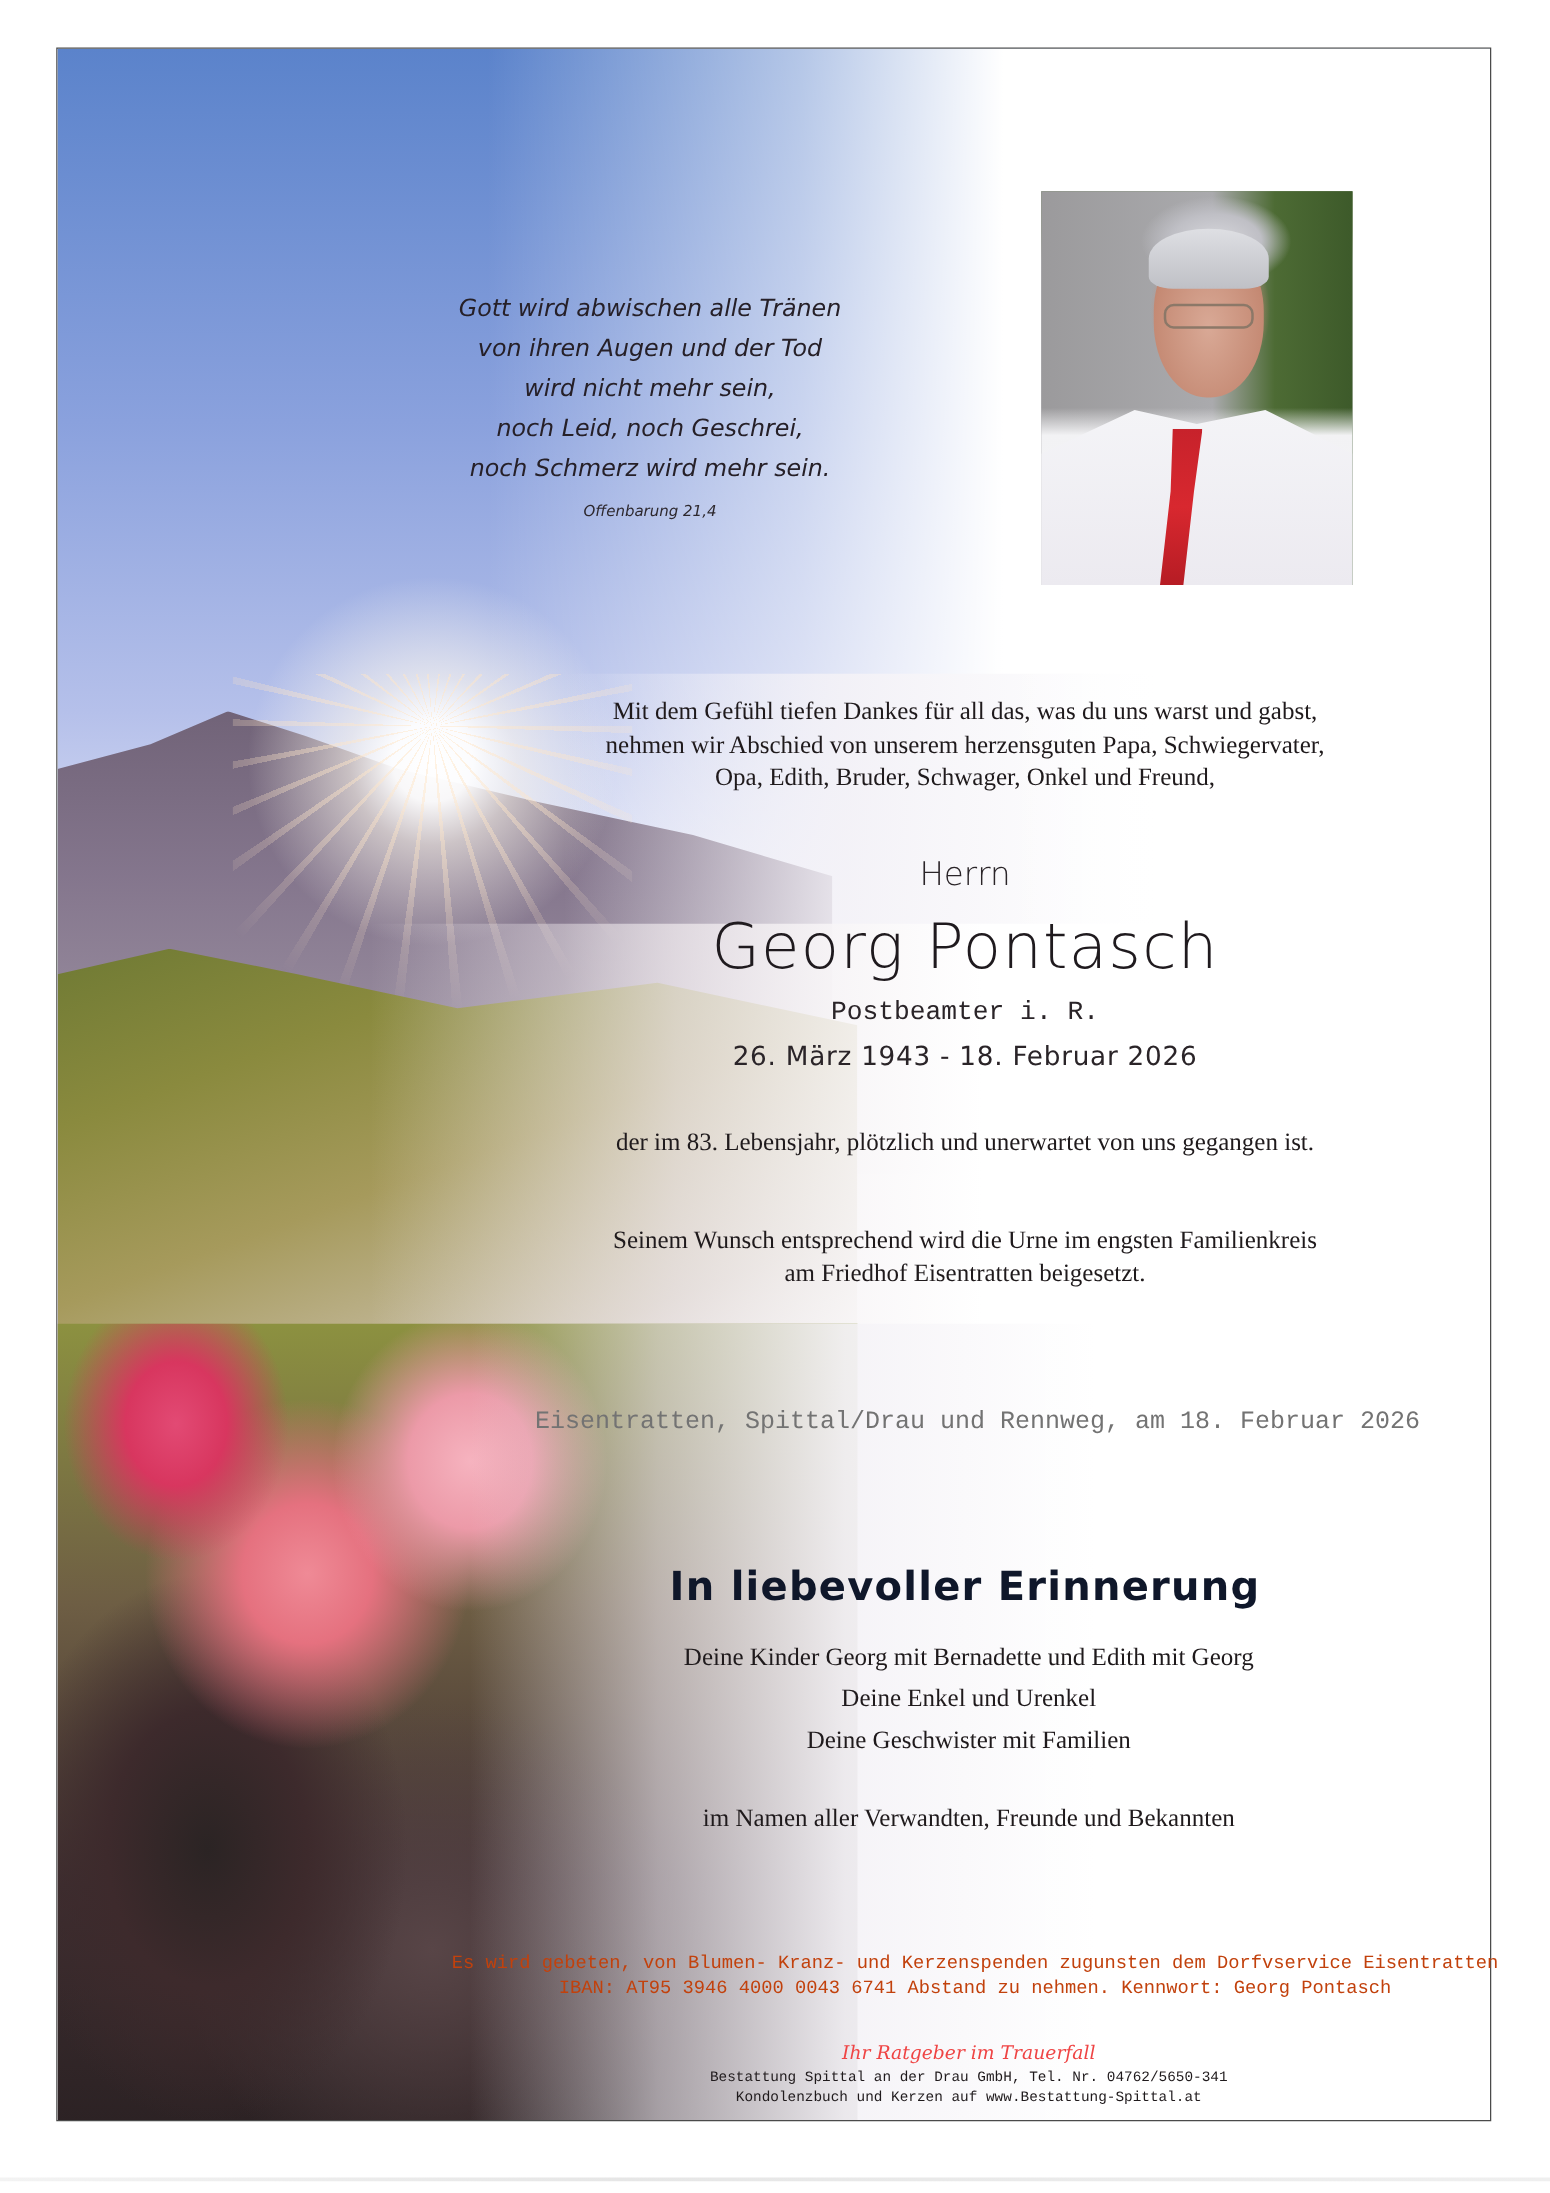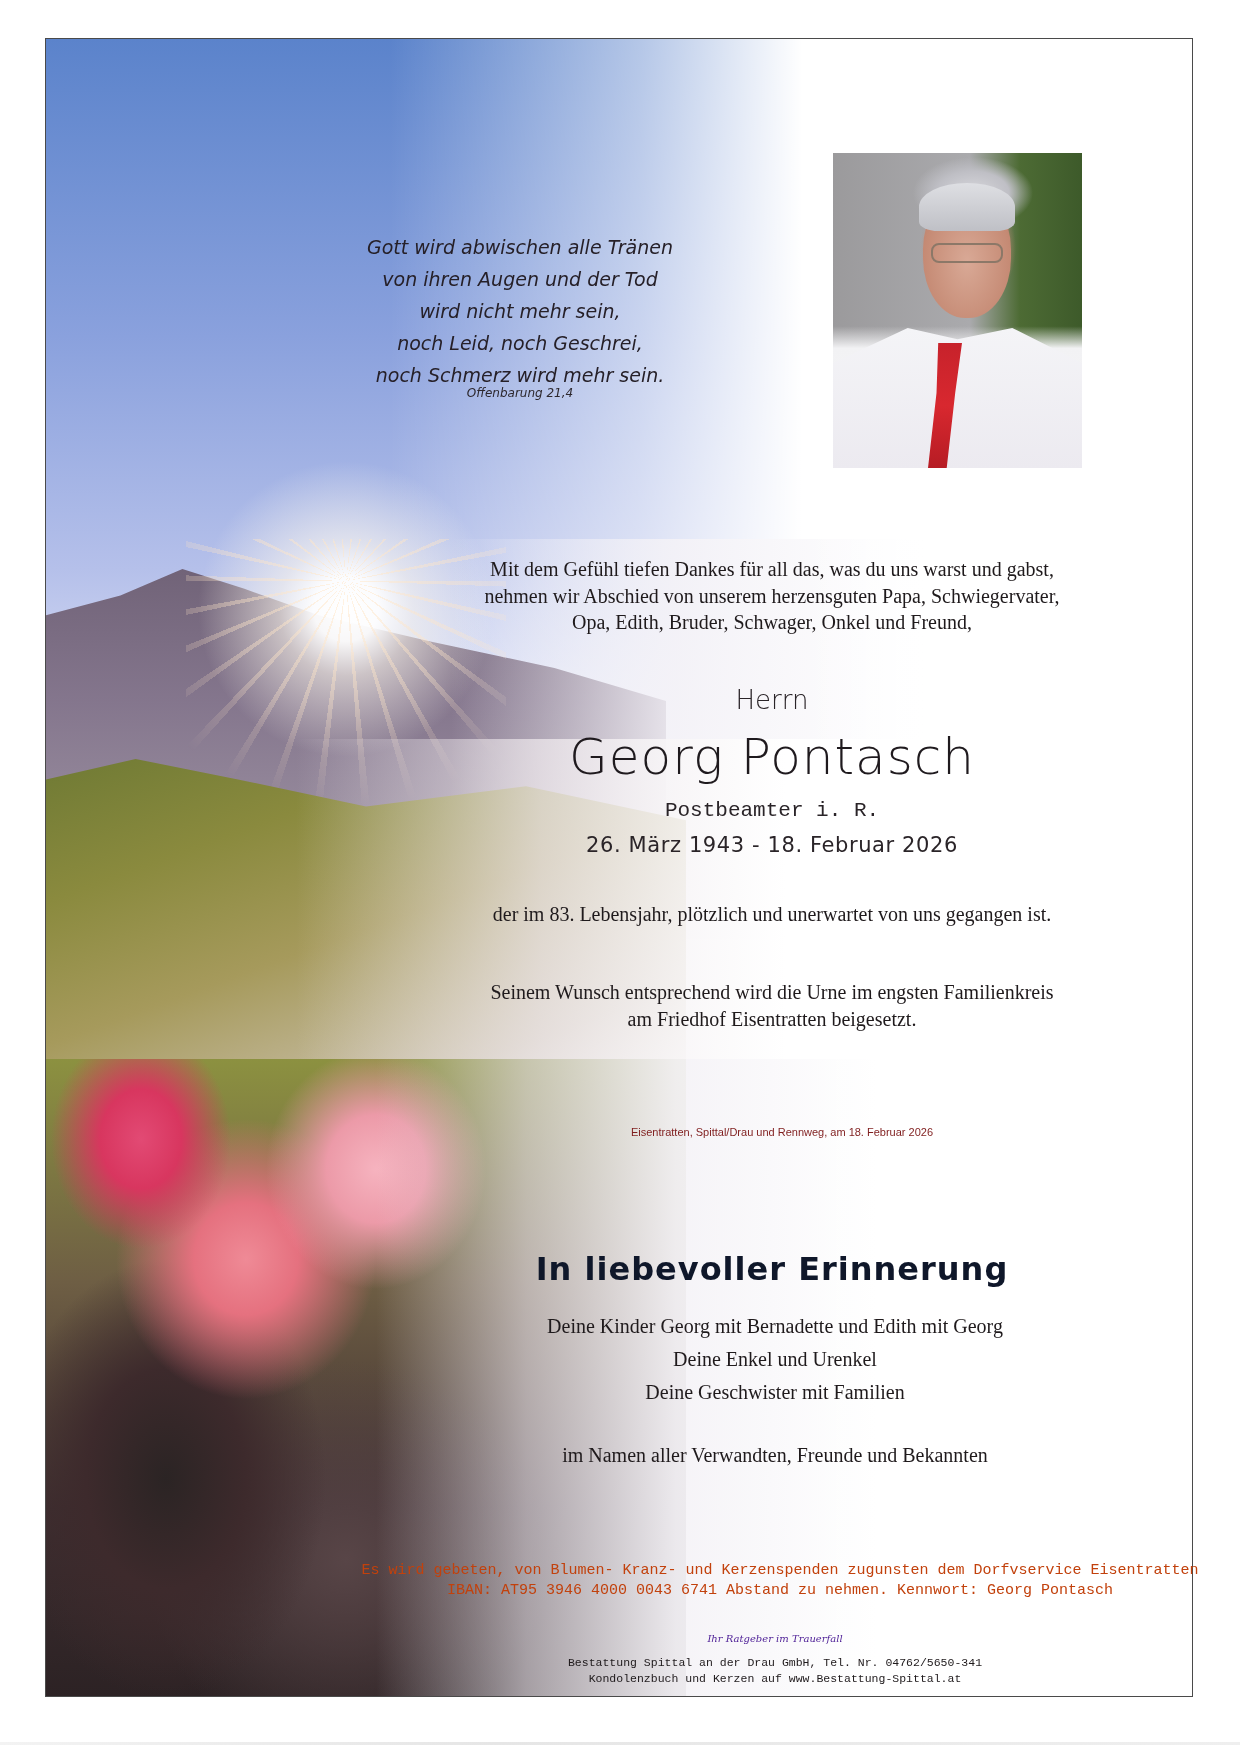--- a/index.html
+++ b/index.html
@@ -109,24 +109,24 @@
   .photo .glasses {
     position: absolute; left: 98px; top: 90px; width: 72px; height: 20px;
     border: 2px solid #8c7868; border-radius: 8px; box-sizing: border-box;
   }
 
   .body-text { font-size: 20px; color: #1f1a1c; font-family: "Liberation Serif", serif; }
   .herrn { font-size: 26px; color: #2a2428; font-family: "DejaVu Sans", sans-serif; font-weight: 300; }
   .name { font-size: 50px; color: #1f1a1e; font-family: "DejaVu Sans", sans-serif; font-weight: 300; letter-spacing: 1px; }
   .title { font-size: 21px; color: #2a2428; font-family: "DejaVu Sans", sans-serif; }
   .dates { font-size: 21px; color: #2a2428; font-family: "DejaVu Sans", sans-serif; letter-spacing: 0.6px; }
-  .place-date { font-size: 11px; color: #7f1d1d; font-family: Liberation Sans, sans-serif; }
+  .place-date { font-size: 20px; color: #737373; font-family: Liberation Mono, monospace; }
   .memory-heading { font-size: 32px; color: #0f172a; font-family: "DejaVu Sans", sans-serif; font-weight: 700; letter-spacing: 1px; }
   .small-text { font-size: 15px; color: #c2410c; font-family: Liberation Mono, monospace; }
-  .footer-script { font-size: 10px; font-style: italic; color: #4c1d95; font-family: "DejaVu Serif", serif; }
+  .footer-script { font-size: 15px; font-style: italic; color: #ef4444; font-family: "DejaVu Serif", serif; }
   .footer-line { font-size: 11.5px; color: #1f1a1c; font-family: Liberation Mono, monospace; }
 
   .scan-line {
     position: absolute; left: 0; top: 1742px; width: 1240px; height: 3px;
     background: linear-gradient(90deg, #f3f3f3 0%, #e6e6e6 40%, #efefef 100%);
   }
 </style>
 </head>
 <body>
 
@@ -142,21 +142,21 @@
   <div class="bg-flowers-fade"></div>
   <div class="bg-right-white"></div>
 </div>
 
 <div>
   <div class="abs center-x verse-line" style="left:520px; top:238px;">Gott wird abwischen alle Tränen</div>
   <div class="abs center-x verse-line" style="left:520px; top:270px;">von ihren Augen und der Tod</div>
   <div class="abs center-x verse-line" style="left:520px; top:302px;">wird nicht mehr sein,</div>
   <div class="abs center-x verse-line" style="left:520px; top:334px;">noch Leid, noch Geschrei,</div>
   <div class="abs center-x verse-line" style="left:520px; top:366px;">noch Schmerz wird mehr sein.</div>
-  <div class="abs center-x verse-cite" style="left:520px; top:386px;text-align:center;">Offenbarung 21,4</div>
+  <div class="abs center-x verse-cite" style="left:520px; top:402px;text-align:center;">Offenbarung 21,4</div>
 </div>
 
 <div class="photo">
   <div class="shirt"></div>
   <div class="face"></div>
   <div class="hair"></div>
   <div class="glasses"></div>
   <div class="tie"></div>
 </div>
 

